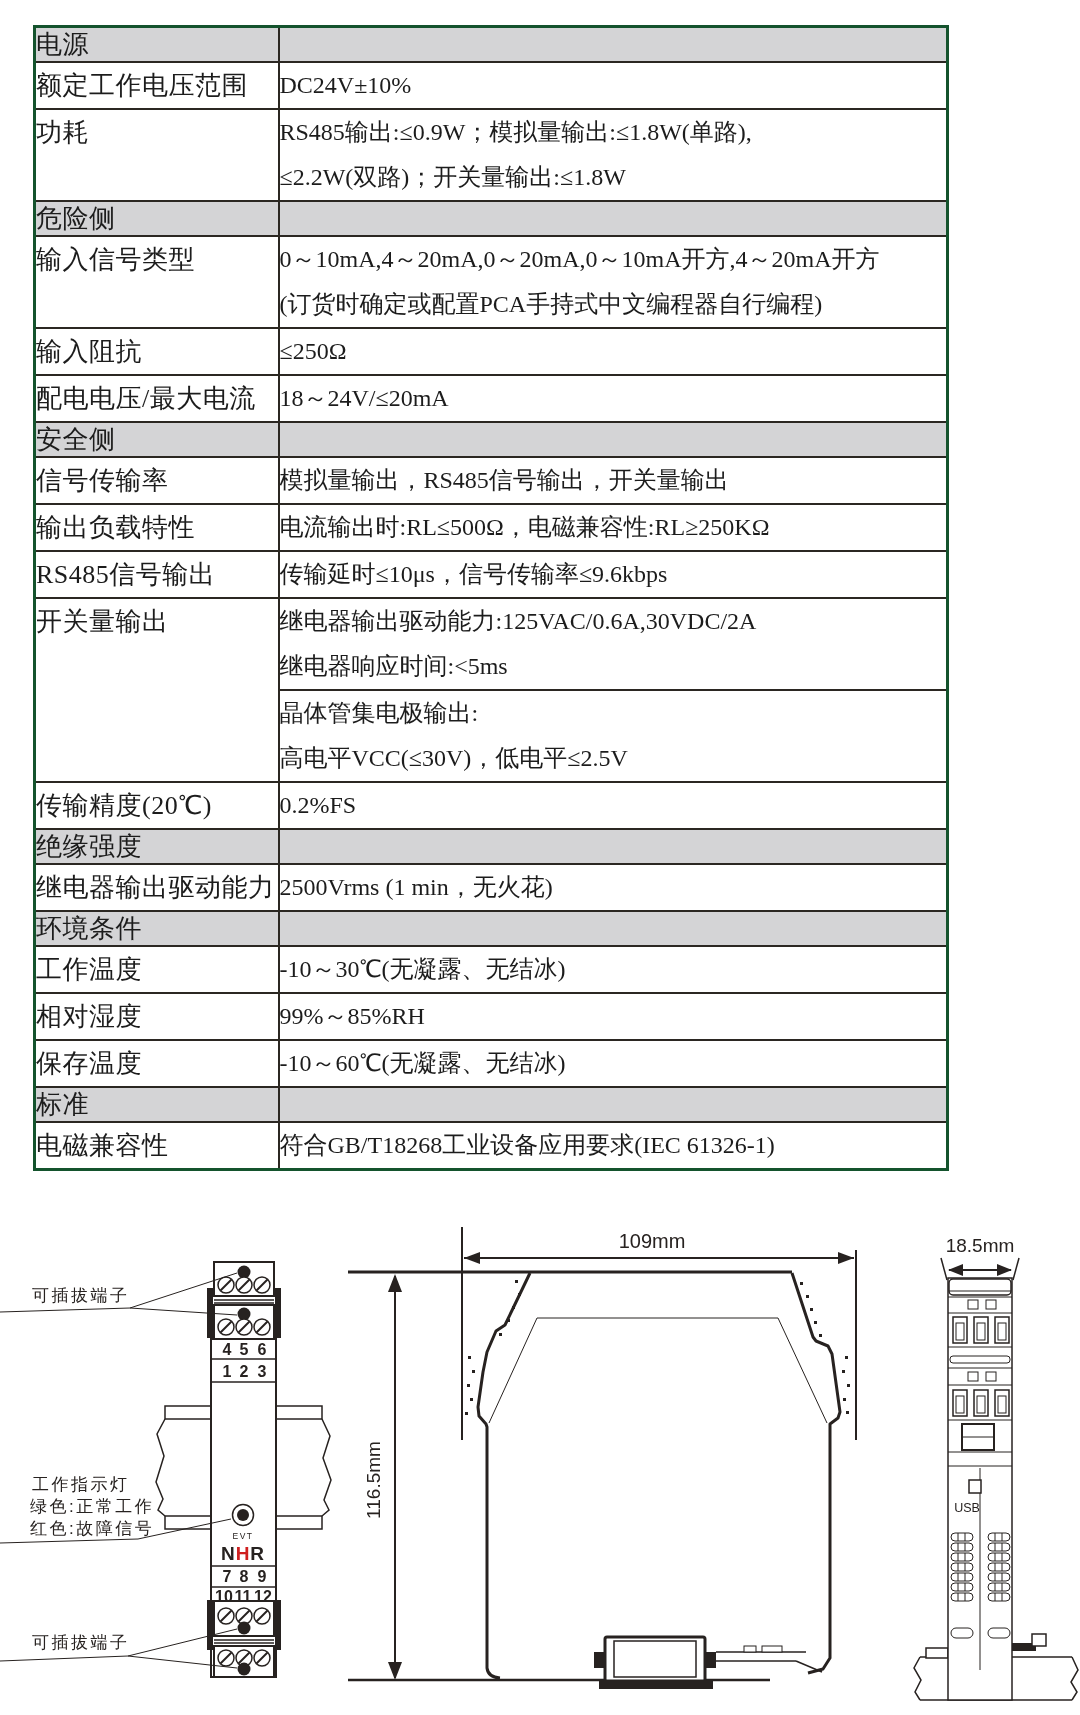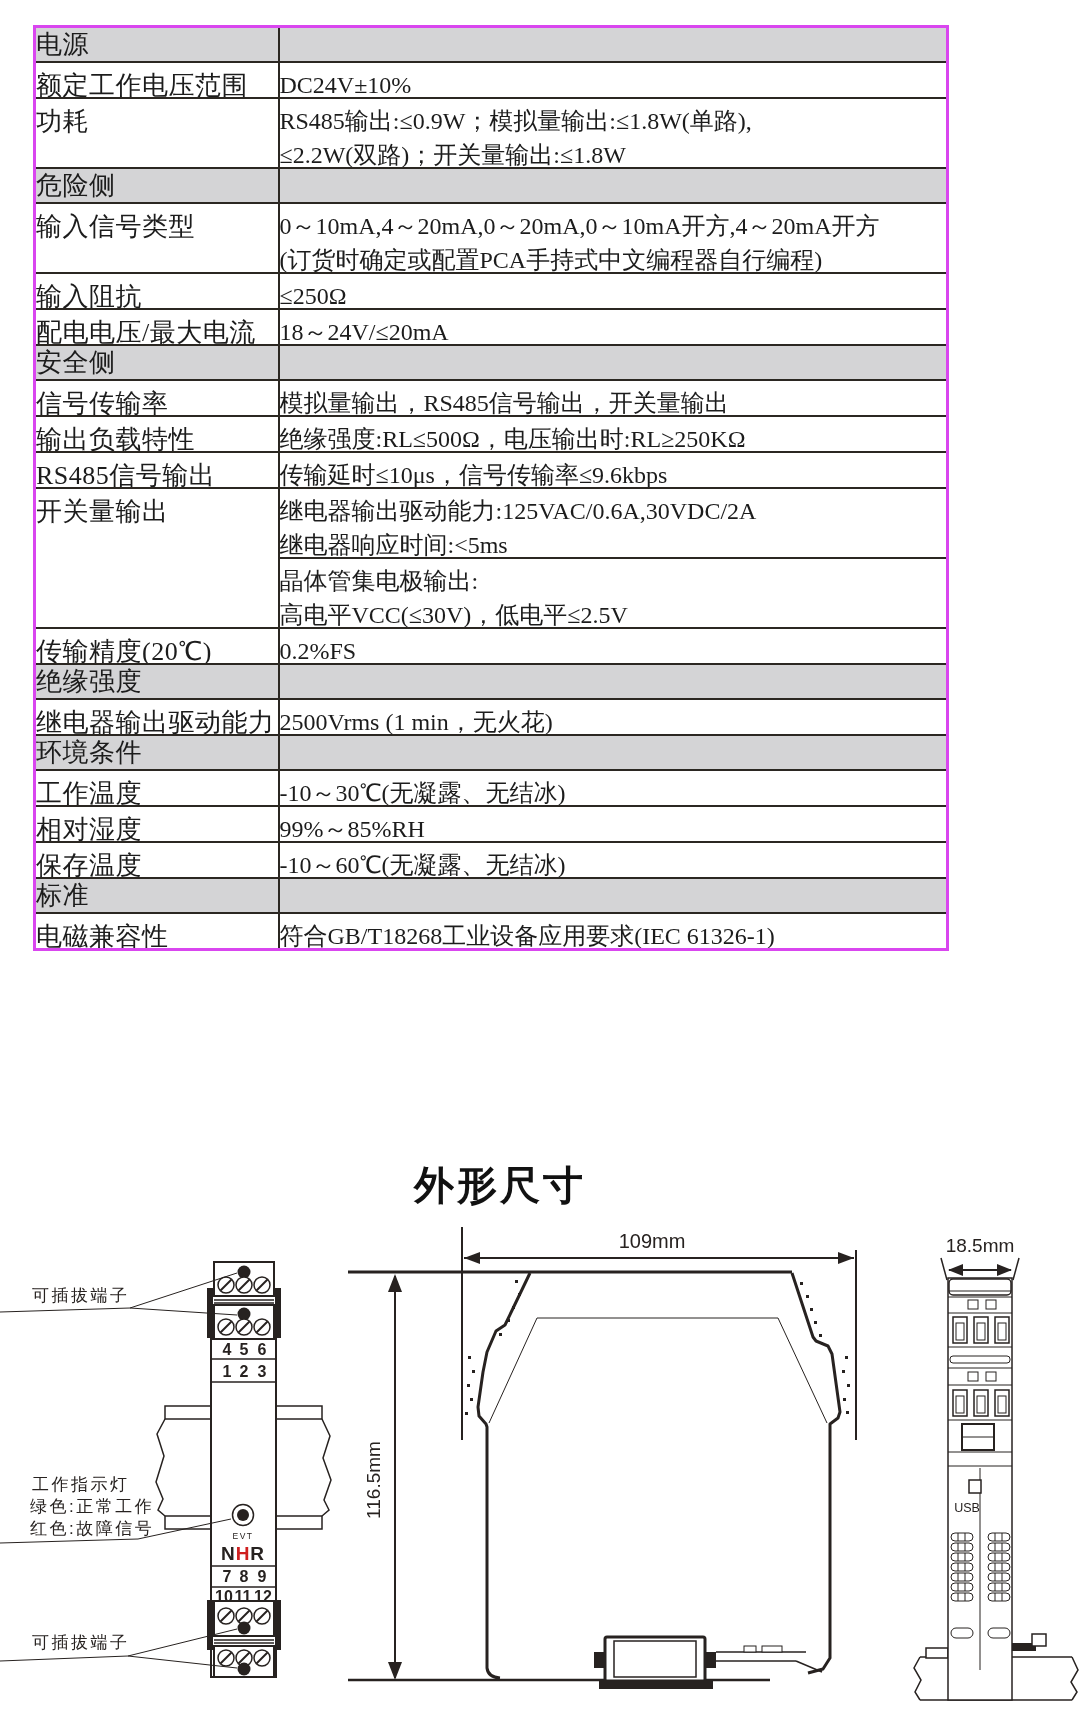--- a/index.html
+++ b/index.html
@@ -10,32 +10,32 @@
   }
   html,body{margin:0;padding:0;background:#ffffff;}
   .page{
     position:relative;width:1080px;height:1715px;background:#fff;
     font-family:"Liberation Serif",serif;color:#1c1c1c;overflow:hidden;
   }
   
   table.spec{
     position:absolute;left:33px;top:25px;width:916px;
     border-collapse:collapse;table-layout:fixed;
-    border:3px solid #d946ef;
+    border:3px solid #14532d;
   }
   table.spec col.c1{width:244px;}
   table.spec td{
     border:2px solid #2b2722;
     padding:0;vertical-align:top;overflow:hidden;
   }
   td.lab{padding-left:6px;font-size:26px;letter-spacing:0.5px;}
   td.val{padding-left:11px;font-size:24px;white-space:nowrap;}
   tr.sec td{background:var(--gray);}
   tr.sec td.lab .ln{height:33px;line-height:33px;}
-  .ln{display:block;height:34px;line-height:45px;}
+  .ln{display:block;height:45px;line-height:45px;}
   
   .dim-title{
     position:absolute;left:380px;top:1158px;width:240px;text-align:center;
     font-family:"Liberation Sans",sans-serif;font-weight:bold;font-size:40px;
     letter-spacing:3px;color:#111;
   }
   svg.draw{position:absolute;left:0;top:1140px;}
   svg.draw text{font-family:"Liberation Sans",sans-serif;fill:var(--ink);}
   .t-label{font-size:17px;letter-spacing:2.5px;}
   .t-num{font-size:16px;font-weight:bold;}
@@ -128,21 +128,21 @@
           </td>
           <td class="val">
             <span class="ln">模拟量输出，RS485信号输出，开关量输出</span>
           </td>
         </tr>
         <tr>
           <td class="lab">
             <span class="ln">输出负载特性</span>
           </td>
           <td class="val">
-            <span class="ln">绝缘强度:RL≤500Ω，电压输出时:RL≥250KΩ</span>
+            <span class="ln">电流输出时:RL≤500Ω，电磁兼容性:RL≥250KΩ</span>
           </td>
         </tr>
         <tr>
           <td class="lab">
             <span class="ln">RS485信号输出</span>
           </td>
           <td class="val">
             <span class="ln">传输延时≤10μs，信号传输率≤9.6kbps</span>
           </td>
         </tr>
@@ -223,21 +223,20 @@
           <td class="lab">
             <span class="ln">电磁兼容性</span>
           </td>
           <td class="val">
             <span class="ln">符合GB/T18268工业设备应用要求(IEC 61326-1)</span>
           </td>
         </tr>
       </tbody>
   </table>
 
-  <div class="dim-title">外形尺寸</div>
 
   <svg class="draw" width="1080" height="575" viewBox="0 1140 1080 575">
 
     <g>
 
       <rect class="wfill sw15" x="165" y="1406" width="46" height="13"></rect>
       <rect class="wfill sw15" x="165" y="1516" width="46" height="13"></rect>
       <path class="s sw15" d="M165,1419 L157,1434 L164,1456 L156,1482 L163,1499 L158,1510 L165,1516"></path>
 
       <rect class="wfill sw15" x="276" y="1406" width="46" height="13"></rect>

